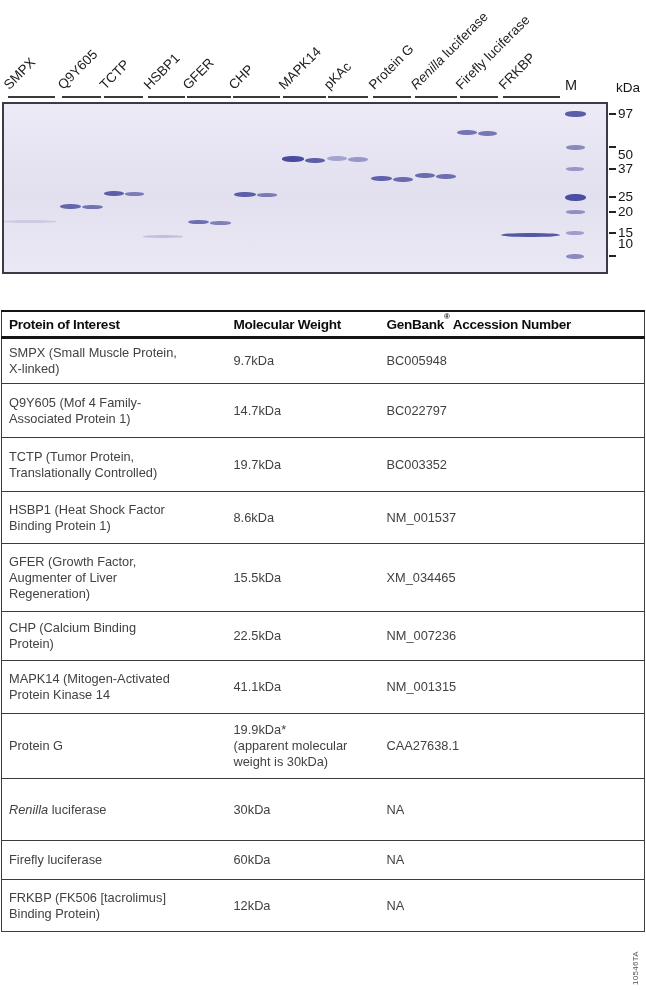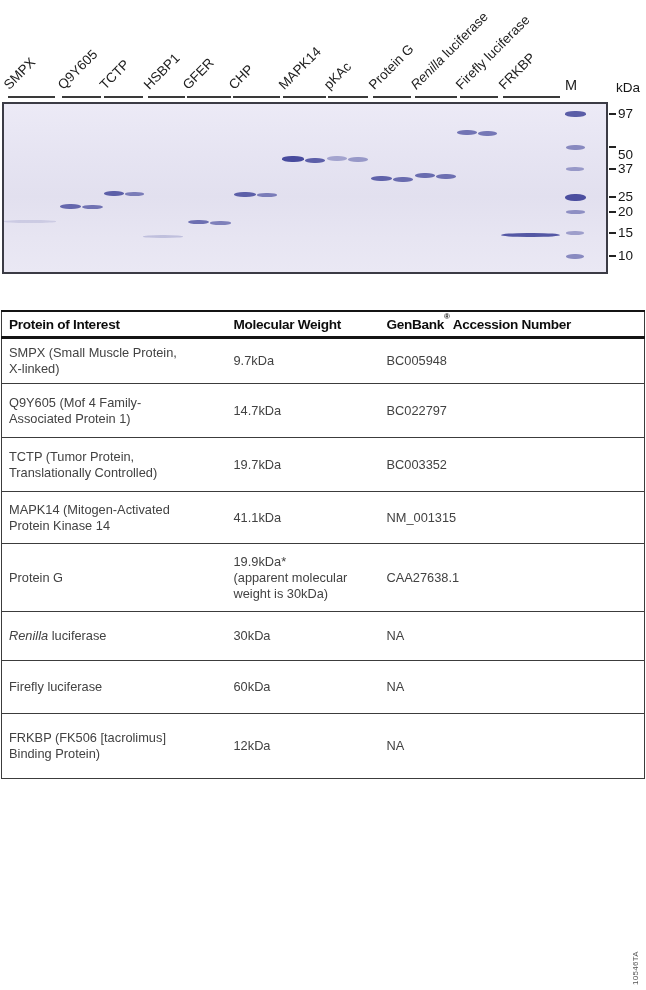--- a/index.html
+++ b/index.html
@@ -128,21 +128,21 @@
     <div class="tick-label" style="top: 147px;">50</div>
     <div class="tick" style="top: 168px;"></div>
     <div class="tick-label" style="top: 161px; text-align: center;">37</div>
     <div class="tick" style="top: 196px;"></div>
     <div class="tick-label" style="top: 189px;">25</div>
     <div class="tick" style="top: 211px;"></div>
     <div class="tick-label" style="top: 204px;">20</div>
     <div class="tick" style="top: 232px;"></div>
     <div class="tick-label" style="top: 225px;">15</div>
     <div class="tick" style="top: 255px;"></div>
-    <div class="tick-label" style="top: 248px;">10</div>
+    <div class="tick-label" style="top: 236px;">10</div>
   </div>
 
 <table id="protein-table">
   <colgroup>
       <col style="width:225px">
       <col style="width:153px">
       <col style="width:265px">
     </colgroup>
   <thead>
     <tr>
@@ -164,20 +164,39 @@
         <td class="c2">14.7kDa</td>
         <td class="c3">BC022797</td>
       </tr>
       <tr>
         <td class="c1"><span>TCTP (Tumor Protein,
 Translationally Controlled)</span></td>
         <td class="c2">19.7kDa</td>
         <td class="c3">BC003352</td>
       </tr>
       <tr>
+        <td class="c1"><span>HSBP1 (Heat Shock Factor
+Binding Protein 1)</span></td>
+        <td class="c2">8.6kDa</td>
+        <td class="c3">NM_001537</td>
+      </tr>
+      <tr>
+        <td class="c1"><span>GFER (Growth Factor,
+Augmenter of Liver
+Regeneration)</span></td>
+        <td class="c2">15.5kDa</td>
+        <td class="c3">XM_034465</td>
+      </tr>
+      <tr>
+        <td class="c1"><span>CHP (Calcium Binding
+Protein)</span></td>
+        <td class="c2">22.5kDa</td>
+        <td class="c3">NM_007236</td>
+      </tr>
+      <tr>
         <td class="c1"><span>MAPK14 (Mitogen-Activated
 Protein Kinase 14</span></td>
         <td class="c2">41.1kDa</td>
         <td class="c3">NM_001315</td>
       </tr>
       <tr>
         <td class="c1"><span>Protein G</span></td>
         <td class="c2">19.9kDa*
 (apparent molecular
 weight is 30kDa)</td>

